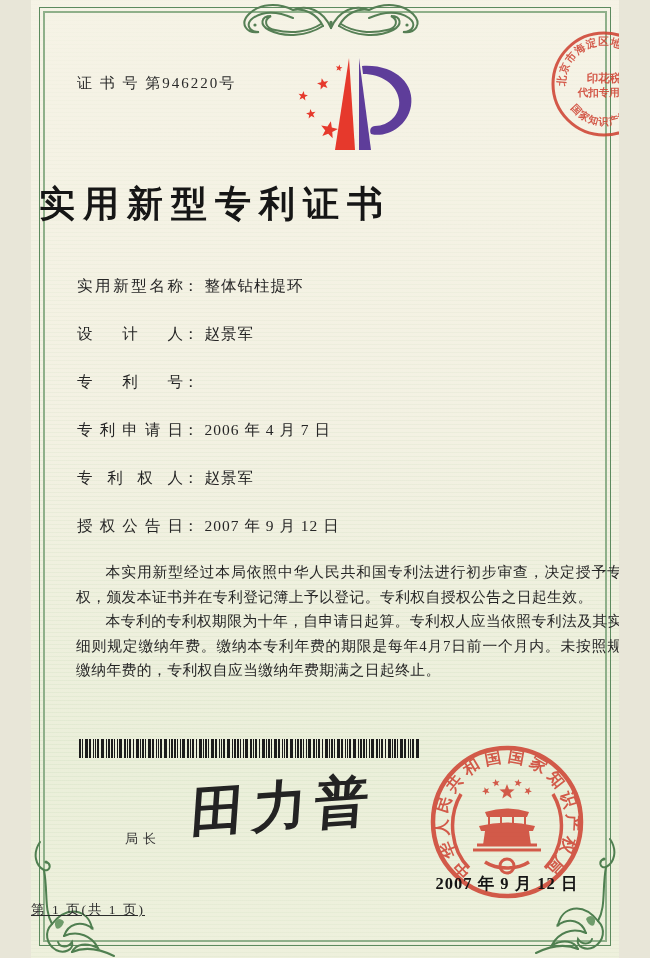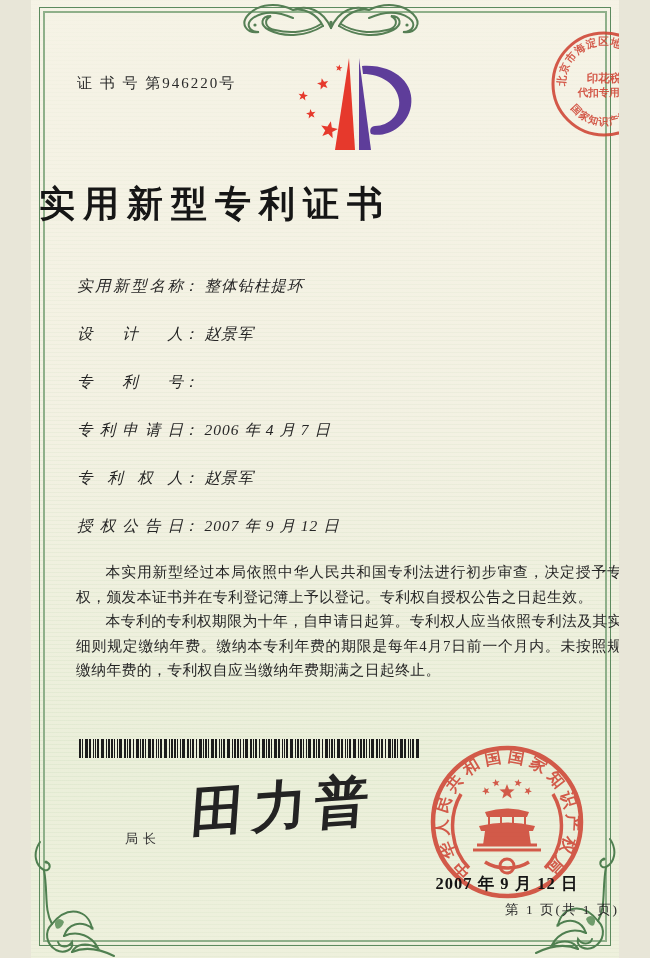--- a/index.html
+++ b/index.html
@@ -11,32 +11,32 @@
       #f3f1e3;
     font-family:"Liberation Serif","DejaVu Serif",serif;color:#222;
   }
   .frame-outer{position:absolute;top:7px;left:8px;right:8px;bottom:12px;border:1px solid #5c8a5e;pointer-events:none;}
   .frame-inner{position:absolute;top:11px;left:12px;right:12px;bottom:16px;border:2px solid #8fb08a;pointer-events:none;}
   .cert-no{position:absolute;left:46px;top:74px;font-size:15px;letter-spacing:2px;color:#2a2a2a;}
   .logo{position:absolute;left:252px;top:50px;width:142px;height:120px;}
   .tax-stamp{position:absolute;left:517px;top:28px;width:112px;height:112px;opacity:0.88;}
   .title{position:absolute;left:0;right:0;top:180px;text-align:left;font-size:36px;font-weight:700;letter-spacing:8px;text-indent:8px;color:#161616;}
   .fields{position:absolute;left:46px;top:276px;display:flex;flex-direction:column;gap:27px;font-size:15.5px;color:#262626;}
-  .frow{display:flex;align-items:flex-start;white-space:nowrap;font-style:italic;}
+  .frow{display:flex;align-items:flex-start;white-space:nowrap;}
   .flabel{display:inline-block;width:106px;text-align:justify;text-align-last:justify;}
   .fcolon{margin:0 6px 0 0;}
   .fvalue{letter-spacing:1px;}
   .body-text{position:absolute;left:45px;top:560px;width:562px;font-size:14.8px;line-height:24.6px;text-align:justify;color:#262626;letter-spacing:0.4px;}
   .body-text p{margin:0;text-indent:2em;}
   .barcode{position:absolute;left:48px;top:739px;width:342px;height:19px;}
   .sig-role{position:absolute;left:94px;top:830px;font-size:13px;letter-spacing:5px;color:#333;}
   .sig-name{position:absolute;left:160px;top:786px;font-size:54px;font-weight:600;letter-spacing:8px;color:#232323;transform:rotate(-4deg) skewX(-8deg);transform-origin:left center;line-height:1;}
   .office-seal{position:absolute;left:396px;top:742px;width:160px;height:160px;opacity:0.87;}
   .issue-date{position:absolute;left:396px;top:873px;width:160px;text-align:center;font-size:16.5px;font-weight:700;letter-spacing:1px;color:#141414;z-index:5;}
-  .footer-page{position:absolute;left:0;right:0;top:901px;text-align:right;font-size:13.5px;letter-spacing:2px;color:#2c2c2c;}
+  .footer-page{position:absolute;left:0;right:0;top:901px;text-align:left;font-size:13.5px;letter-spacing:2px;color:#2c2c2c;text-decoration:underline;}
   .ornament-top{position:absolute;left:184px;top:0px;width:232px;height:40px;}
   .ornament-bl{position:absolute;left:3px;top:840px;width:84px;height:118px;}
   .ornament-br{position:absolute;right:3px;top:834px;width:84px;height:124px;transform:scaleX(-1);}
   svg text{font-family:"Liberation Serif","DejaVu Serif",serif;}
 </style>
 </head>
 <body>
 
 <div class="page">
 

